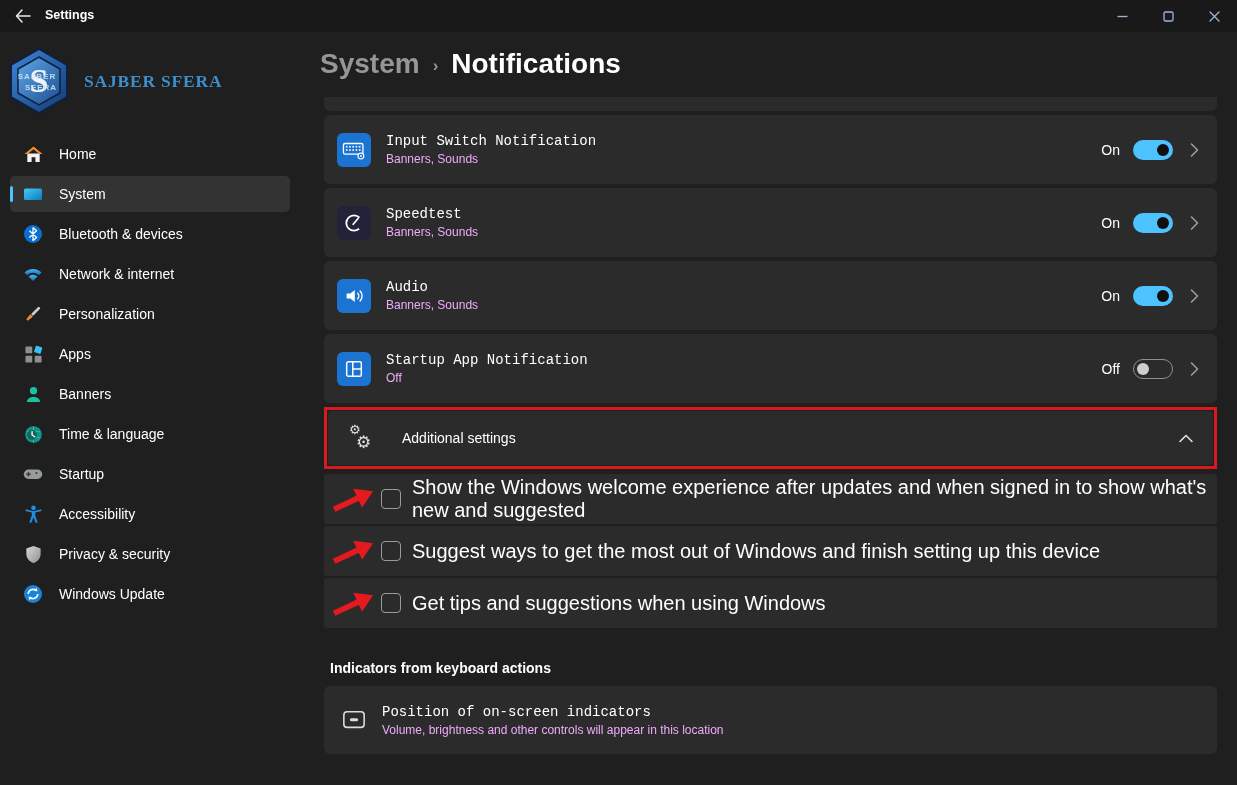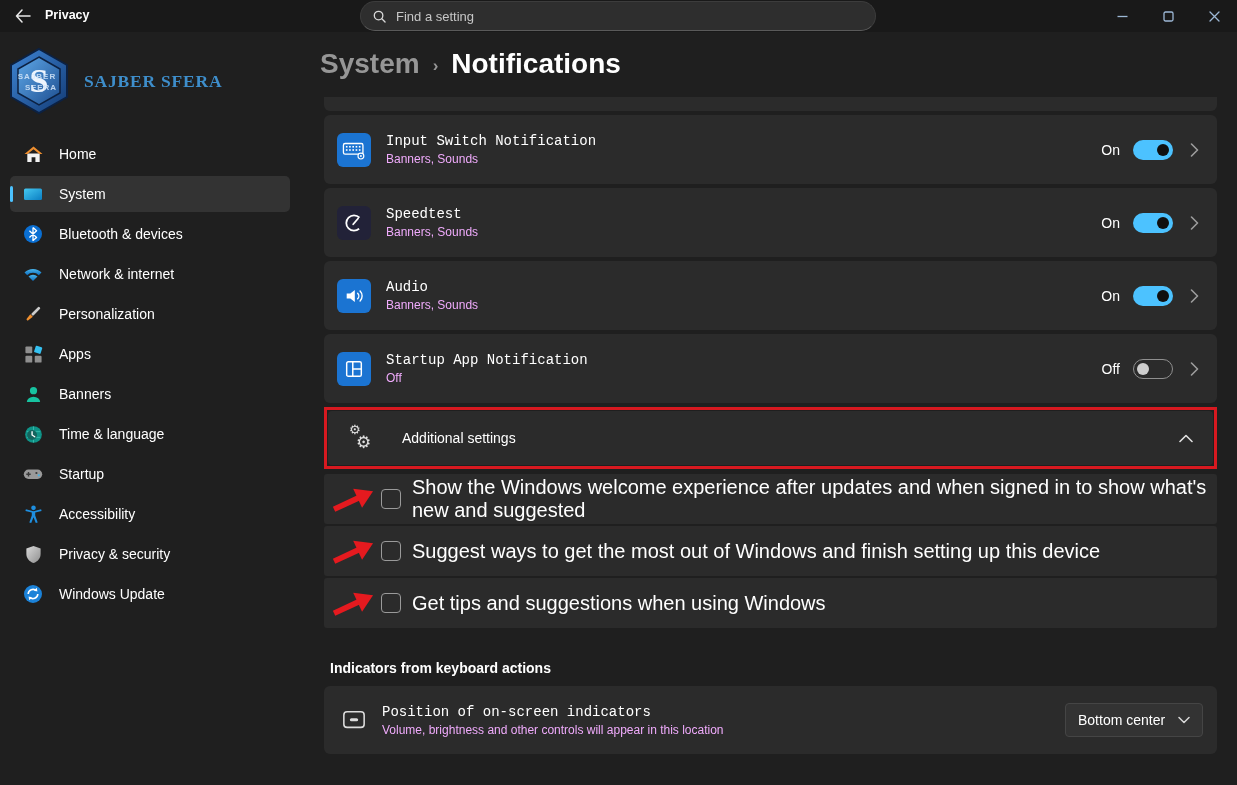--- a/index.html
+++ b/index.html
@@ -84,29 +84,22 @@
 </style>
 </head>
 <body>
 
 <div class="titlebar">
   <div class="back-btn">
     <svg width="16" height="14" viewBox="0 0 16 14">
       <path d="M7 1 L1.5 7 L7 13 M1.5 7 H15" stroke="#e8e8e8" stroke-width="1.5" fill="none" stroke-linecap="round" stroke-linejoin="round"></path>
     </svg>
   </div>
-  <div class="app-title">Privacy</div>
-
-  <div class="searchbox">
-    <svg width="13" height="13" viewBox="0 0 14 14">
-      <circle cx="6" cy="6" r="4.6" stroke="#d8d8d8" stroke-width="1.4" fill="none"></circle>
-      <path d="M9.5 9.5 L13 13" stroke="#d8d8d8" stroke-width="1.4" stroke-linecap="round"></path>
-    </svg>
-    <input type="text" placeholder="Find a setting" style="">
-  </div>
+  <div class="app-title">Settings</div>
+
 
   <div class="win-controls">
     <div class="win-btn">
       <svg width="11" height="11" viewBox="0 0 11 11">
           <path d="M0.5 5.5 H10.5" stroke="#9db8d6" stroke-width="1.3"></path>
         </svg>
     </div>
     <div class="win-btn">
       <svg width="11" height="11" viewBox="0 0 11 11">
           <rect x="1" y="1" width="9" height="9" rx="1.5" stroke="#9db8d6" stroke-width="1.3" fill="none"></rect>
@@ -462,22 +455,16 @@
       <span style="display:flex;">
         <svg width="26" height="24" viewBox="0 0 28 26">
           <rect x="3" y="4" width="22" height="17" rx="3.5" stroke="#dcdcdc" stroke-width="1.7" fill="none"></rect>
           <rect x="9.5" y="11" width="9" height="3.4" rx="1.7" fill="#dcdcdc"></rect>
         </svg>
       </span>
       <div class="row-text">
         <div class="row-title">Position of on-screen indicators</div>
         <div class="row-sub">Volume, brightness and other controls will appear in this location</div>
       </div>
-      <div class="dropdown">
-        <span>Bottom center</span>
-        <svg width="12" height="8" viewBox="0 0 12 8">
-          <path d="M1 1.5 L6 6.5 L11 1.5" stroke="#d8d8d8" stroke-width="1.5" fill="none" stroke-linecap="round" stroke-linejoin="round"></path>
-        </svg>
-      </div>
     </div>
 
   </div>
 </div>
 
 </body></html>

